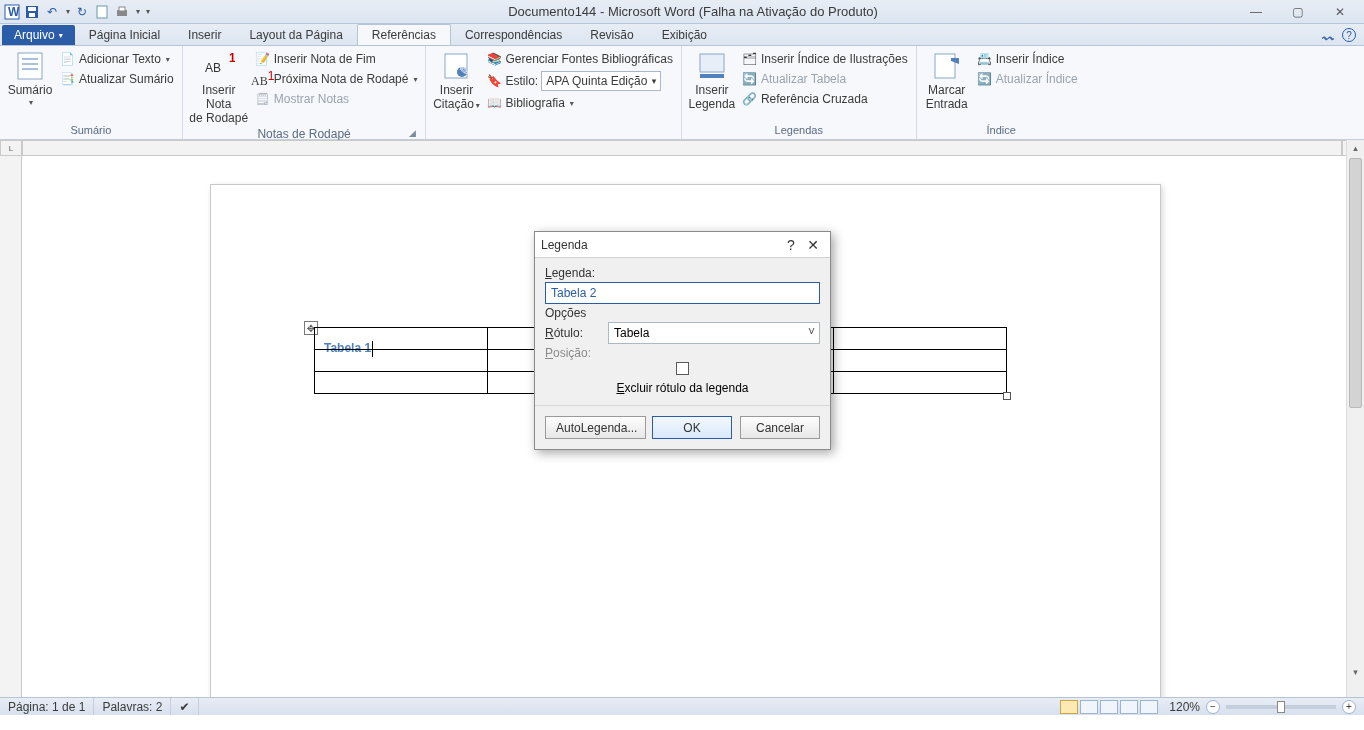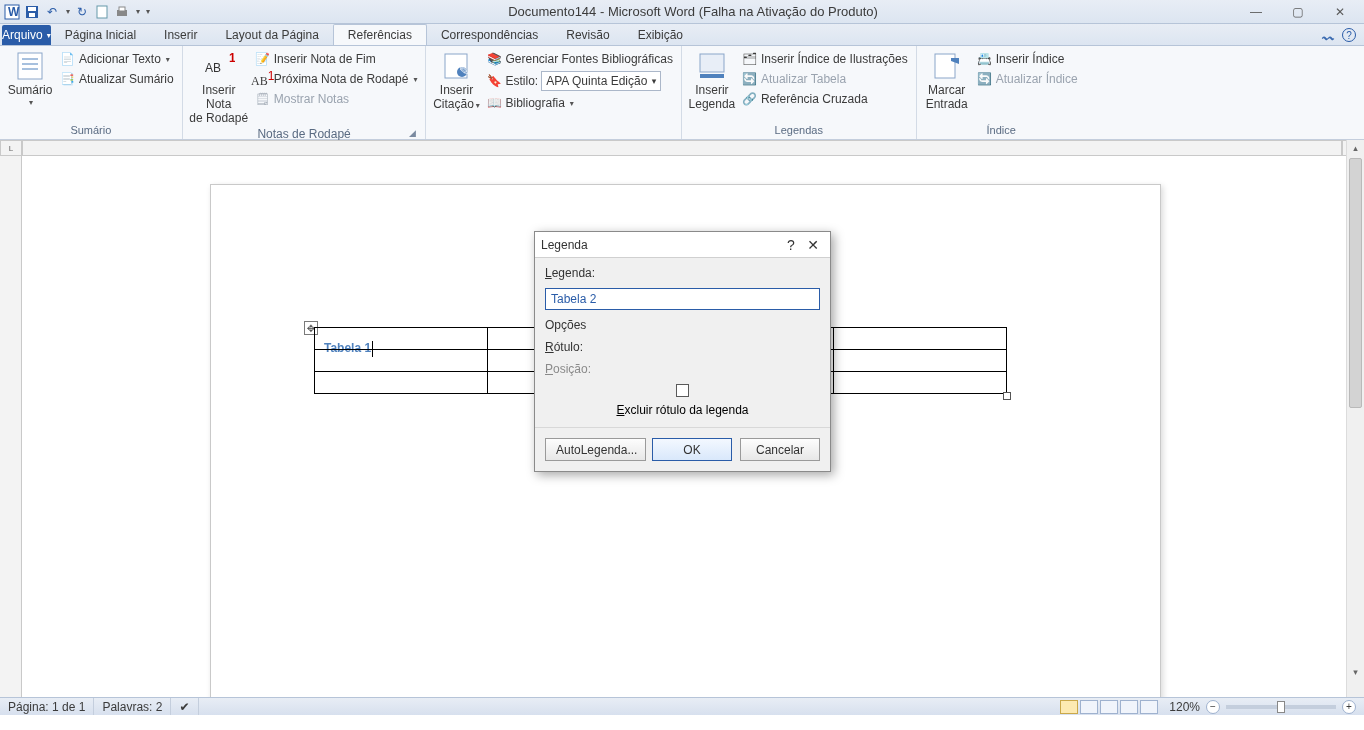--- a/index.html
+++ b/index.html
@@ -8,21 +8,21 @@
 
 .titlebar { height: 24px; background: linear-gradient(#e8edf5,#dce5f1); display: flex; align-items: center; border-bottom: 1px solid #b6c4d8; }
 .qat { display: flex; align-items: center; gap: 4px; padding: 0 4px; }
 .qat-icon { width: 16px; height: 16px; display: inline-flex; align-items: center; justify-content: center; color: #2a5ca8; }
 .title-text { flex: 1; text-align: center; color: #3b3b3b; font-size: 13px; }
 .win-controls { display: flex; gap: 14px; padding: 0 10px; color: #5a5a5a; }
 .win-btn { width: 28px; text-align: center; }
 
 
 .ribbon-tabs { height: 22px; background: linear-gradient(#e8edf5,#dce5f1); display: flex; align-items: flex-end; padding-left: 2px; border-bottom: 1px solid #b6c4d8; position: relative; }
-.file-tab { background: #2a5ca8; color: #fff; padding: 3px 0; border-radius: 2px 2px 0 0; font-size: 12px; display: flex; align-items: center; gap: 4px; }
+.file-tab { background: #2a5ca8; color: #fff; padding: 3px 12px; border-radius: 2px 2px 0 0; font-size: 12px; display: flex; align-items: center; gap: 4px; }
 .tab { padding: 3px 14px; color: #3b3b3b; cursor: default; }
 .tab.active { background: #f6f8fb; border: 1px solid #b6c4d8; border-bottom: none; border-radius: 2px 2px 0 0; }
 .help-area { margin-left: auto; display: flex; gap: 8px; padding: 0 8px; color: #3b6ab0; }
 
 
 .ribbon { height: 94px; background: #f6f8fb; border-bottom: 1px solid #c4cedd; display: flex; }
 .group { border-right: 1px solid #d3dbe6; padding: 2px 6px 0 6px; display: flex; flex-direction: column; position: relative; }
 .group-body { display: flex; align-items: flex-start; gap: 4px; flex: 1; }
 .group-label { text-align: center; color: #5a6b82; font-size: 11px; padding: 2px 0 3px; position: relative; }
 .group-label .dlg-launch { position: absolute; right: 0; bottom: 2px; width: 14px; height: 14px; color: #7a8aa0; font-size: 9px; }
@@ -53,21 +53,21 @@
 .table-anchor { position: absolute; left: 93px; top: 136px; width: 14px; height: 14px; border: 1px solid #7a7a7a; background: #fff; display: flex; align-items: center; justify-content: center; font-size: 10px; color: #555; }
 .doc-table { position: absolute; left: 103px; top: 142px; border-collapse: collapse; }
 .doc-table td { border: 1px solid #000; width: 173px; height: 22px; }
 .resize-handle { position: absolute; left: 792px; top: 207px; width: 8px; height: 8px; border: 1px solid #555; background: #fff; }
 
 
 .dialog { position: absolute; left: 534px; top: 231px; width: 297px; background: #f0f0f0; border: 1px solid #8a8a8a; box-shadow: 3px 3px 10px rgba(0,0,0,.35); }
 .dlg-title { height: 26px; display: flex; align-items: center; padding: 0 6px; background: #fff; border-bottom: 1px solid #d0d0d0; }
 .dlg-title .t { flex: 1; color: #333; font-size: 12px; }
 .dlg-title .hc { width: 22px; text-align: center; color: #333; font-size: 14px; }
-.dlg-body { padding: 8px 10px 10px; display: flex; flex-direction: column; gap: 8px; }
+.dlg-body { padding: 8px 10px 10px; display: flex; flex-direction: column; gap: 2px; }
 .dlg-label { color: #333; }
 .dlg-label u { text-decoration: underline; }
 .dlg-input { border: 1px solid #2a5ca8; background: #fff; padding: 3px 5px; color: #2a5ca8; width: 100%; height: 22px; }
 .dlg-row { display: flex; align-items: center; gap: 8px; }
 .dlg-row .lab { width: 55px; color: #333; }
 .dlg-row.disabled .lab, .dlg-row.disabled .combo { color: #8a8a8a; }
 .combo { flex: 1; height: 22px; border: 1px solid #aeb7c4; background: #fff; padding: 0 18px 0 5px; position: relative; display: flex; align-items: center; }
 .combo::after { content: "˅"; position: absolute; right: 4px; top: 2px; color: #555; }
 .combo.disabled { background: #f0f0f0; border-color: #cfcfcf; }
 .chk-row { display: flex; align-items: center; gap: 6px; flex-direction: column; }
@@ -356,20 +356,23 @@
     <span class="t">Legenda</span>
     <span class="hc">?</span>
     <span class="hc">✕</span>
   </div>
   <div class="dlg-body">
     <div class="dlg-label"><u>L</u><span>egenda:</span></div>
     <input class="dlg-input" value="Tabela 2" style="">
     <div class="dlg-label">Opções</div>
     <div class="dlg-row">
       <span class="lab"><u>R</u>ótulo:</span>
+      <div class="combo">
+          <span>Tabela</span>
+        </div>
     </div>
     <div class="dlg-row disabled">
       <span class="lab"><u>P</u>osição:</span>
     </div>
     <div class="chk-row">
       <span class="chk"></span>
       <span><u>E</u>xcluir rótulo da legenda</span>
     </div>
   </div>
   <div class="dlg-footer">

